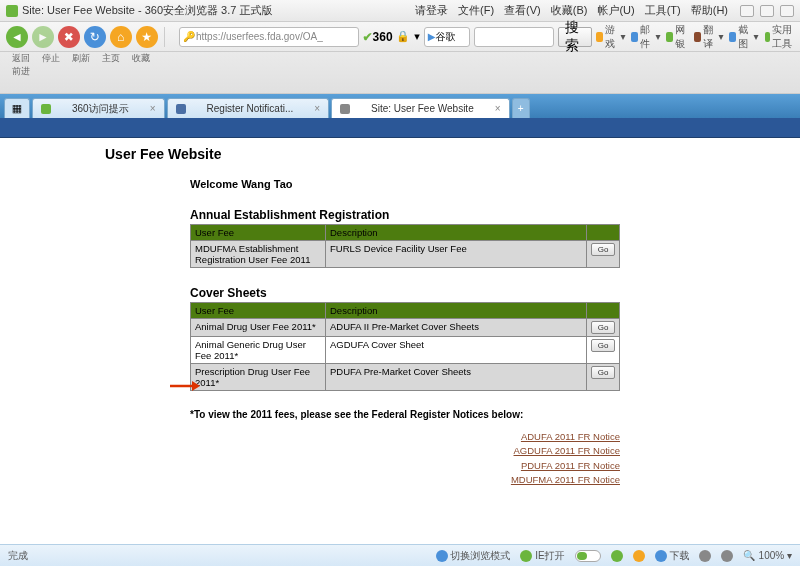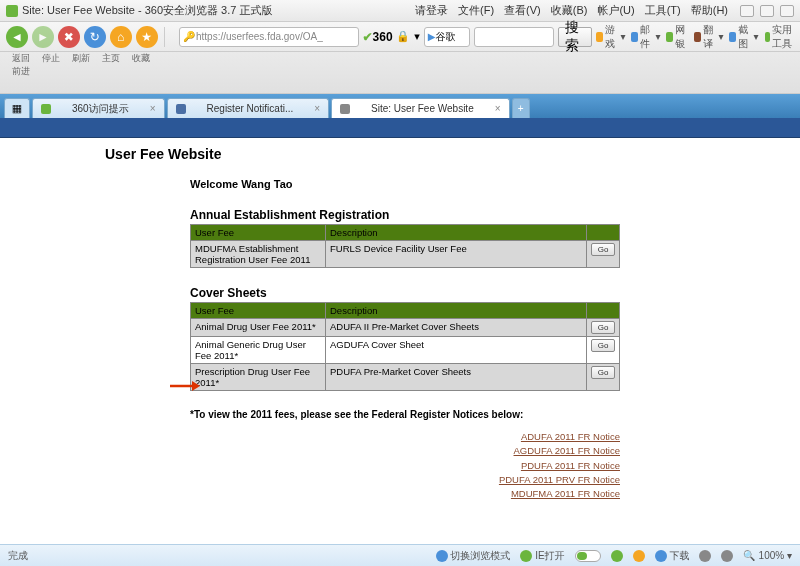--- a/index.html
+++ b/index.html
@@ -204,21 +204,20 @@
                 <td class="col3"><span class="gobtn">Go</span></td>
               </tr>
             </tbody>
         </table>
 
         <div class="footnote">*To view the 2011 fees, please see the Federal Register Notices below:</div>
         <div class="links" id="fr-links">
             <a href="#">ADUFA 2011 FR Notice</a>
             <a href="#">AGDUFA 2011 FR Notice</a>
             <a href="#">PDUFA 2011 FR Notice</a>
-            <a href="#">PDUFA 2011 PRV FR Notice</a>
             <a href="#">MDUFMA 2011 FR Notice</a>
           </div>
       </div>
     </div>
 
     <div class="arrow">
       <svg width="30" height="14">
           <line x1="0" y1="7" x2="24" y2="7" stroke="#d30" stroke-width="2.5"></line>
           <polygon points="22,2 30,7 22,12" fill="#d30"></polygon>
         </svg>

